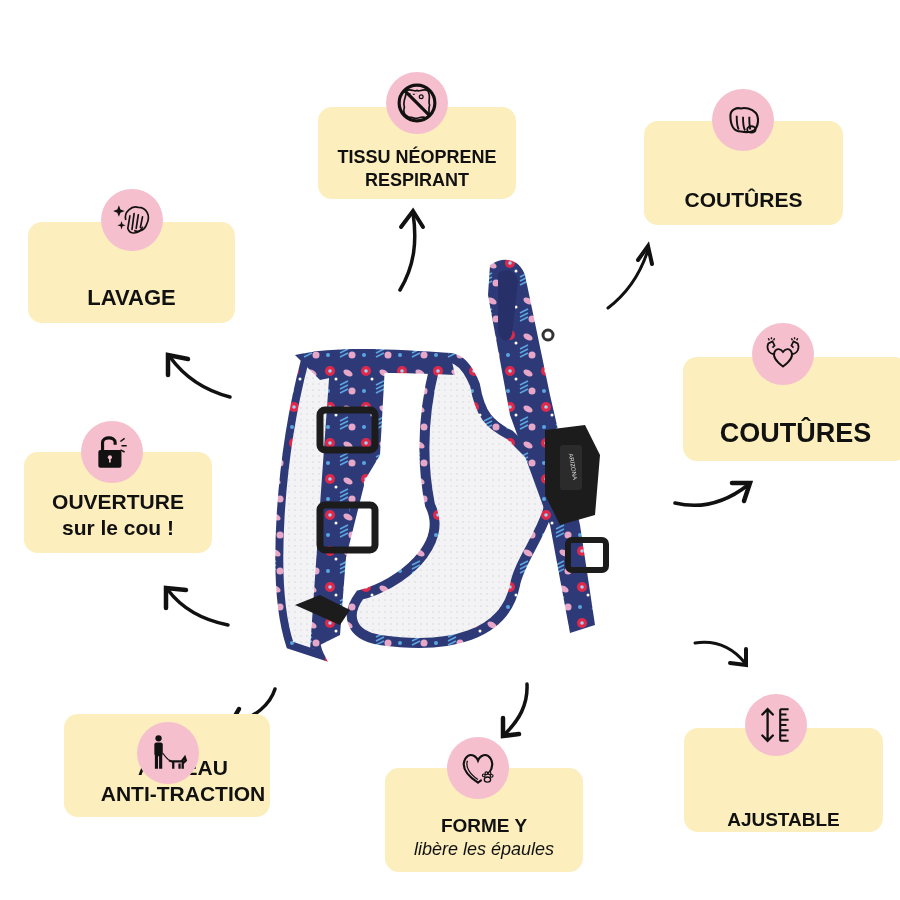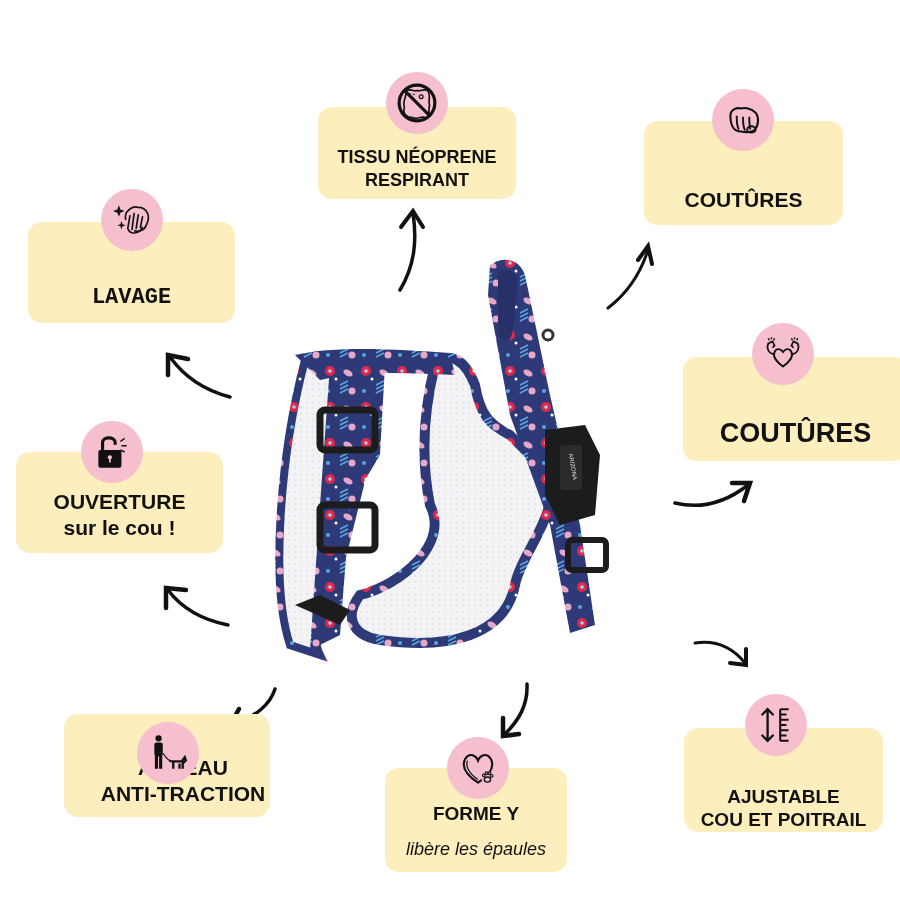--- a/index.html
+++ b/index.html
@@ -107,21 +107,21 @@
   <div class="l2">COUTÛRES</div>
 </div>
 <div class="badge" style="left:712px;top:89px;">
   <svg viewBox="0 0 40 40">
     <path d="M8 16 C8 10 14 8 18 9 C22 8 28 9 32 13 C36 18 34 26 32 28 C30 32 24 32 18 31 C12 31 8 26 8 16 Z" fill="none" stroke="#111" stroke-width="2"></path>
     <path d="M14 16 C14 22 14 26 16 29 M20 17 C20 23 20 27 22 30 M26 17 C26 23 26 26 27 29" fill="none" stroke="#111" stroke-width="1.8"></path>
     <ellipse cx="28" cy="29" rx="4" ry="3" fill="none" stroke="#111" stroke-width="1.8"></ellipse>
   </svg>
 </div>
 
-<div class="card" style="left:28px;top:222px;width:207px;height:101px;padding-bottom:12px;font-family:Liberation Mono, monospace;">
+<div class="card" style="left:28px;top:222px;width:207px;height:101px;padding-bottom:12px;">
   <div class="l1" style="font-size:22px;">LAVAGE</div>
 </div>
 <div class="badge" style="left:101px;top:189px;">
   <svg viewBox="0 0 40 40">
     <path d="M6 10 l1.5 -4 l1.5 4 l4 1.5 l-4 1.5 l-1.5 4 l-1.5 -4 l-4 -1.5 Z" fill="#111"></path>
     <path d="M9 24 l1 -3 l1 3 l3 1 l-3 1 l-1 3 l-1 -3 l-3 -1 Z" fill="#111"></path>
     <path d="M14 20 C12 12 20 6 26 8 C34 8 38 16 34 24 C32 30 26 32 22 30" fill="none" stroke="#111" stroke-width="1.6"></path>
     <path d="M16 28 L18 16 M20 29 L22 14 M24 28 L26 15 M28 27 L30 17 M16 28 C18 34 26 34 30 27" fill="none" stroke="#111" stroke-width="1.6" stroke-linecap="round"></path>
   </svg>
 </div>
@@ -131,21 +131,21 @@
 </div>
 <div class="badge" style="left:752px;top:323px;">
   <svg viewBox="0 0 40 40">
     <path d="M20 32 C12 26 10 22 12 18 C14 14 18 15 20 18 C22 15 26 14 28 18 C30 22 28 26 20 32 Z" fill="none" stroke="#111" stroke-width="1.8"></path>
     <path d="M12 20 C6 20 4 14 6 10 L10 8 L12 12 L10 14" fill="none" stroke="#111" stroke-width="1.6"></path>
     <path d="M28 20 C34 20 36 14 34 10 L30 8 L28 12 L30 14" fill="none" stroke="#111" stroke-width="1.6"></path>
     <path d="M6 5 l1 2 M9 4 l0 2 M12 5 l-1 2 M28 5 l1 2 M31 4 l0 2 M34 5 l-1 2" stroke="#111" stroke-width="1.3"></path>
   </svg>
 </div>
 
-<div class="card" style="left:16px;top:452px;width:207px;height:101px;padding-bottom:12px;font-size:21px;">
+<div class="card" style="left:24px;top:452px;width:188px;height:101px;padding-bottom:12px;font-size:21px;">
   <div class="l1">OUVERTURE</div>
   <div class="l2">sur le cou !</div>
 </div>
 <div class="badge" style="left:81px;top:421px;">
   <svg viewBox="0 0 40 40">
     <path d="M11 18 L11 11 C11 5 23 5 23 11 L23 13" fill="none" stroke="#111" stroke-width="3"></path>
     <rect x="7" y="18" width="22" height="17" rx="2" fill="#111"></rect>
     <circle cx="18" cy="25" r="2" fill="#f6bfce"></circle>
       <rect x="17.2" y="25" width="1.6" height="5" fill="#f6bfce"></rect>
     <path d="M28 10 l4 -3 M29 14 l5 0 M28 18 l4 2" stroke="#111" stroke-width="1.4"></path>
@@ -161,39 +161,38 @@
     <circle cx="11" cy="6" r="3" fill="#111"></circle>
     <rect x="7" y="10" width="8" height="13" rx="2" fill="#111"></rect>
     <rect x="7.5" y="22" width="3" height="13" fill="#111"></rect>
       <rect x="11.5" y="22" width="3" height="13" fill="#111"></rect>
     <path d="M15 20 C18 24 20 28 24 28" fill="none" stroke="#111" stroke-width="1"></path>
     <path d="M23 28 L33 28 L36 24 L37 27 L34 30 L34 35 M25 29 L25 35 M31 30 L31 35" fill="none" stroke="#111" stroke-width="2.2"></path>
     <path d="M21 27 L23 28" stroke="#111" stroke-width="2"></path>
   </svg>
 </div>
 
-<div class="card" style="left:385px;top:768px;width:182px;height:104px;padding-bottom:12px;gap:12px;">
+<div class="card" style="left:385px;top:768px;width:198px;height:104px;padding-bottom:12px;">
   <div class="l1" style="font-size:19px;">FORME Y</div>
   <div class="l2" style="font-size:18px;font-weight:400;font-style:italic;">libère les épaules</div>
 </div>
 <div class="badge" style="left:447px;top:737px;">
   <svg viewBox="0 0 40 40">
     <path d="M20 34 C8 26 4 18 8 11 C12 5 18 8 20 13 C22 8 28 5 32 11 C36 18 32 26 20 34 Z" fill="none" stroke="#111" stroke-width="2"></path>
     <path d="M20 31 C11 25 8 18 10 13" fill="none" stroke="#111" stroke-width="1.2"></path>
     <circle cx="29" cy="29" r="6" fill="#f6bfce"></circle>
     <ellipse cx="29" cy="31" rx="3" ry="2.4" fill="none" stroke="#111" stroke-width="1.3"></ellipse>
     <circle cx="25.5" cy="27" r="1.3" fill="none" stroke="#111" stroke-width="1.1"></circle>
       <circle cx="28" cy="25" r="1.3" fill="none" stroke="#111" stroke-width="1.1"></circle>
     <circle cx="31" cy="25" r="1.3" fill="none" stroke="#111" stroke-width="1.1"></circle>
       <circle cx="33" cy="27.5" r="1.3" fill="none" stroke="#111" stroke-width="1.1"></circle>
   </svg>
 </div>
 
 <div class="card" style="left:684px;top:728px;width:199px;height:104px;padding-bottom:0;font-size:19px;">
   <div class="l1">AJUSTABLE</div>
-  <div class="l2">COU ET POITRAIL</div>
 </div>
 <div class="badge" style="left:745px;top:694px;">
   <svg viewBox="0 0 40 40">
     <path d="M12 5 L12 35 M7 10 L12 5 L17 10 M7 30 L12 35 L17 30" fill="none" stroke="#111" stroke-width="2.2" stroke-linecap="round"></path>
     <path d="M24 5 L24 35 M24 5 L32 5 M24 10 L30 10 M24 15 L32 15 M24 20 L30 20 M24 25 L32 25 M24 30 L30 30 M24 35 L32 35" fill="none" stroke="#111" stroke-width="2"></path>
   </svg>
 </div>
 
 </body></html>

